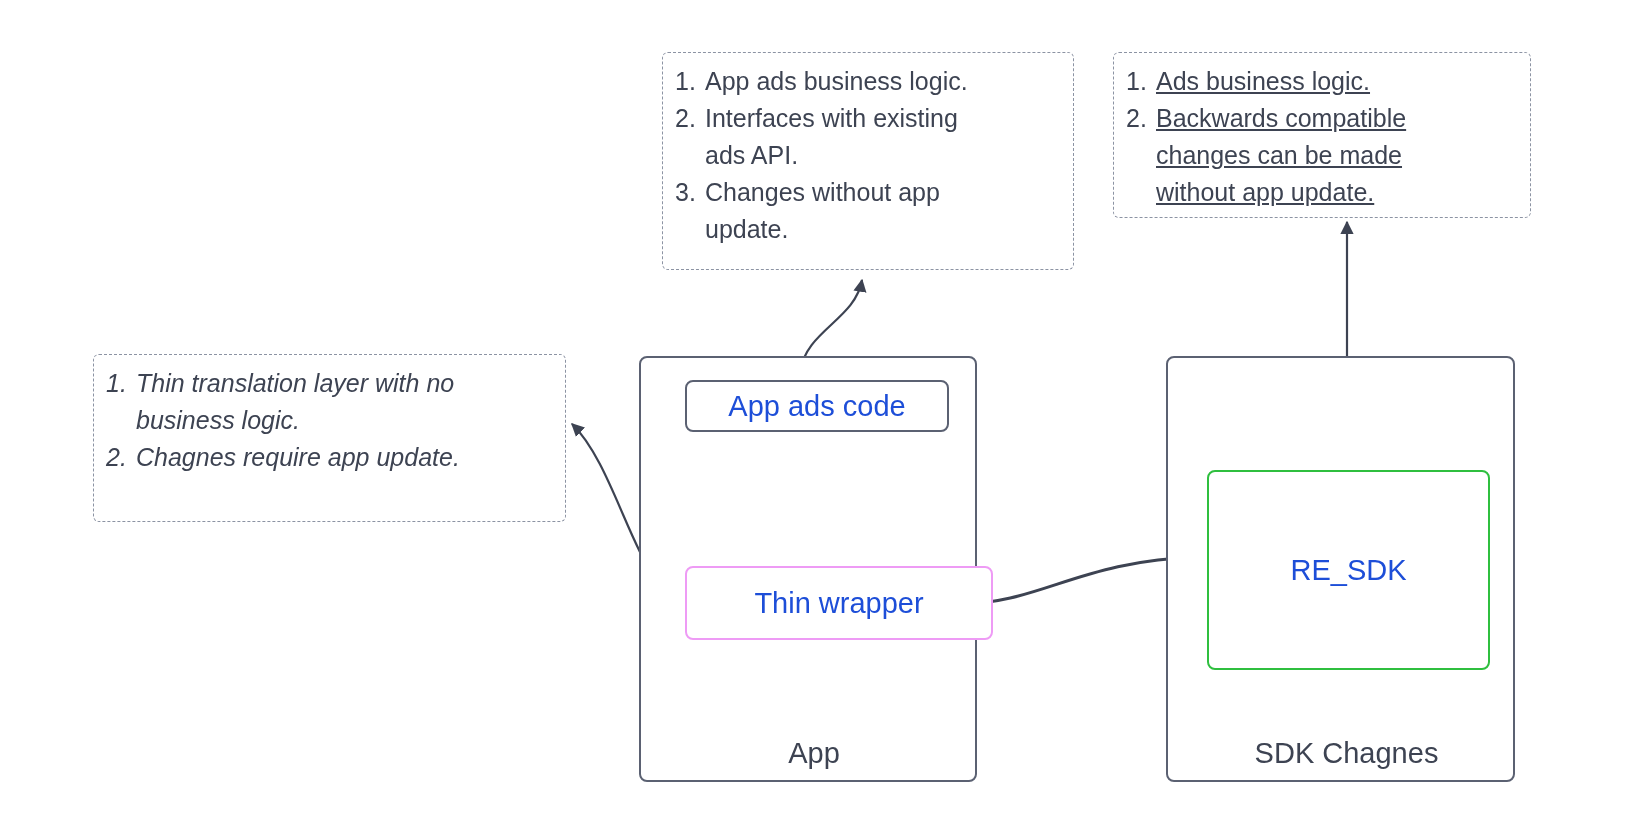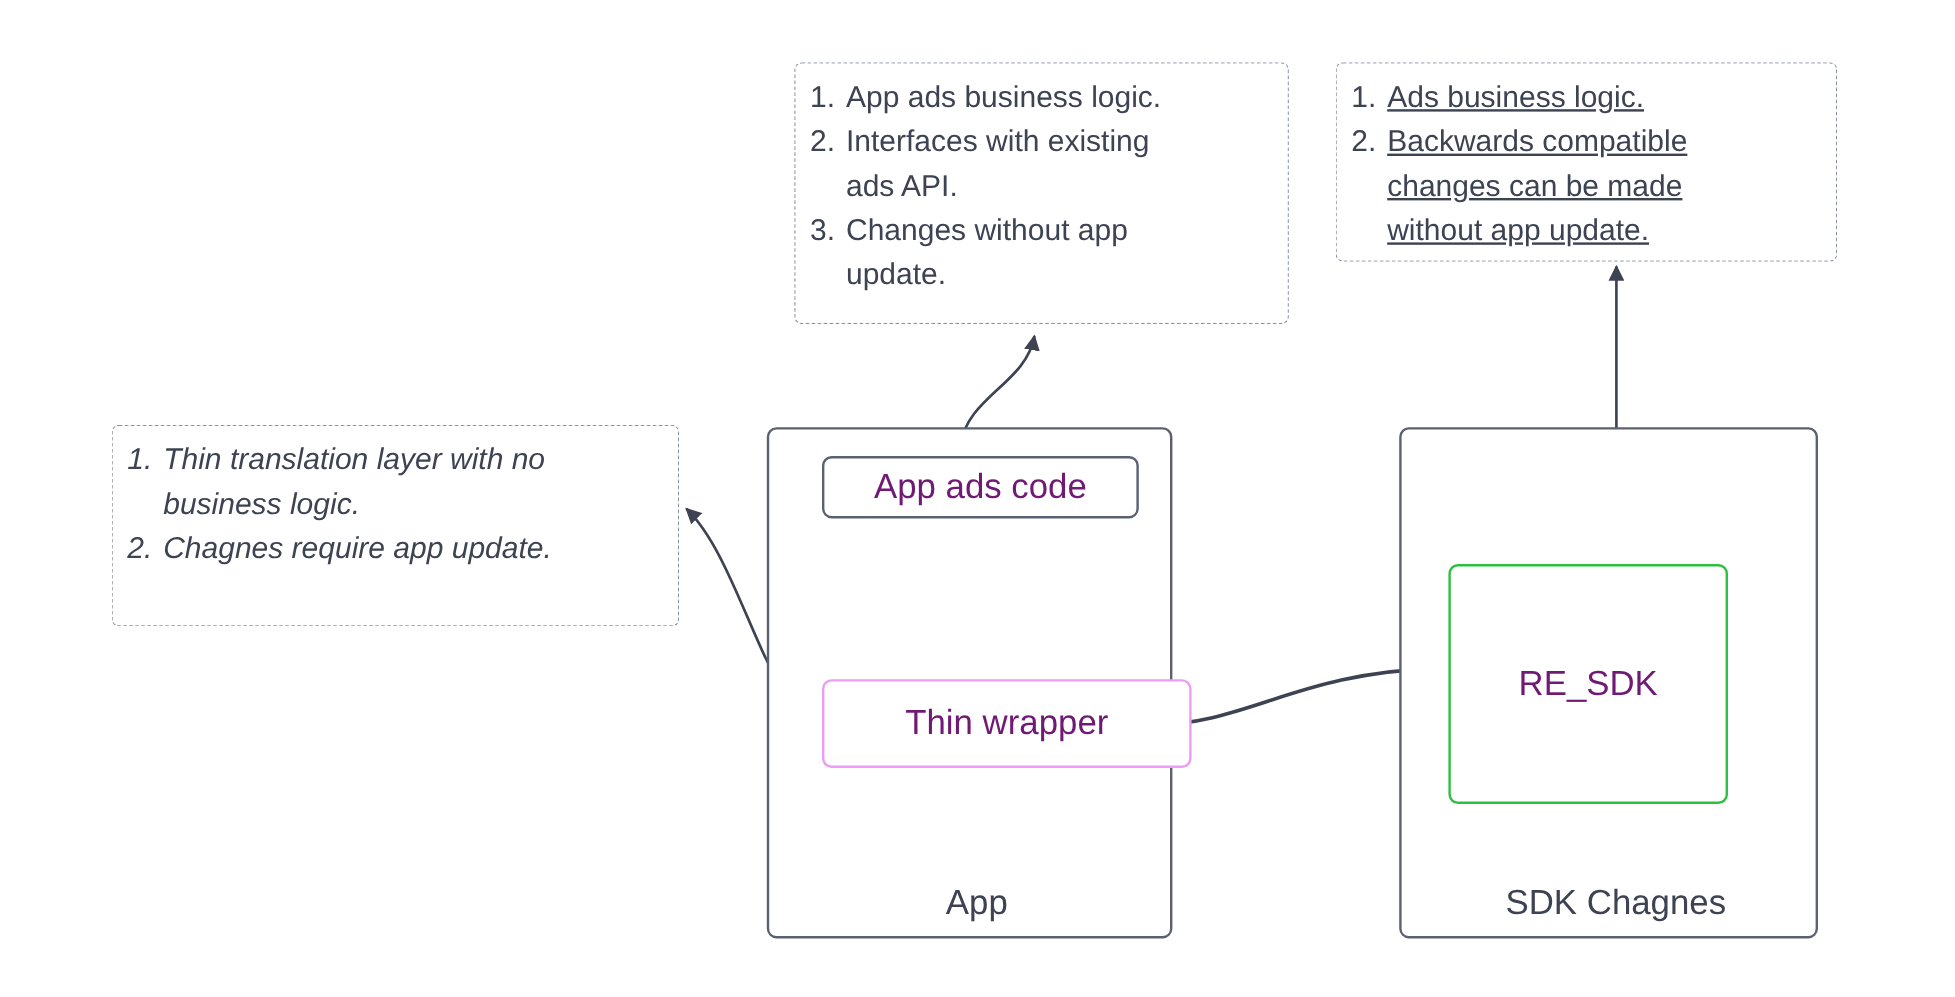--- a/index.html
+++ b/index.html
@@ -76,21 +76,21 @@
   .node {
     position: absolute;
     box-sizing: border-box;
     display: flex;
     align-items: center;
     justify-content: center;
     border-radius: 8px;
     background: #ffffff;
     font-size: 29px;
     line-height: 34px;
-    color: #701a75;
+    color: #1d4ed8;
     text-align: center;
   }
   .node.grey   { border: 2.6px solid #5b6172; }
   .node.purple { border: 2.6px solid #ee9bf5; }
   .node.green  { border: 2.6px solid #2fbf3f; }
 
   
   #arrows {
     position: absolute;
     left: 0;
@@ -163,15 +163,15 @@
   </div>
 
   <div class="container-box" style="left:1166px; top:356px; width:349px; height:426px;">
     <div class="container-label">SDK Chagnes</div>
   </div>
 
   <div class="node grey" style="left:685px; top:380px; width:264px; height:52px;">App ads code</div>
 
   <div class="node purple" style="left:685px; top:566px; width:308px; height:74px;">Thin wrapper</div>
 
-  <div class="node green" style="left:1207px; top:470px; width:233px; height:200px;">RE_SDK</div>
+  <div class="node green" style="left:1207px; top:470px; width:283px; height:200px;">RE_SDK</div>
 
 </div>
 
 </body></html>

